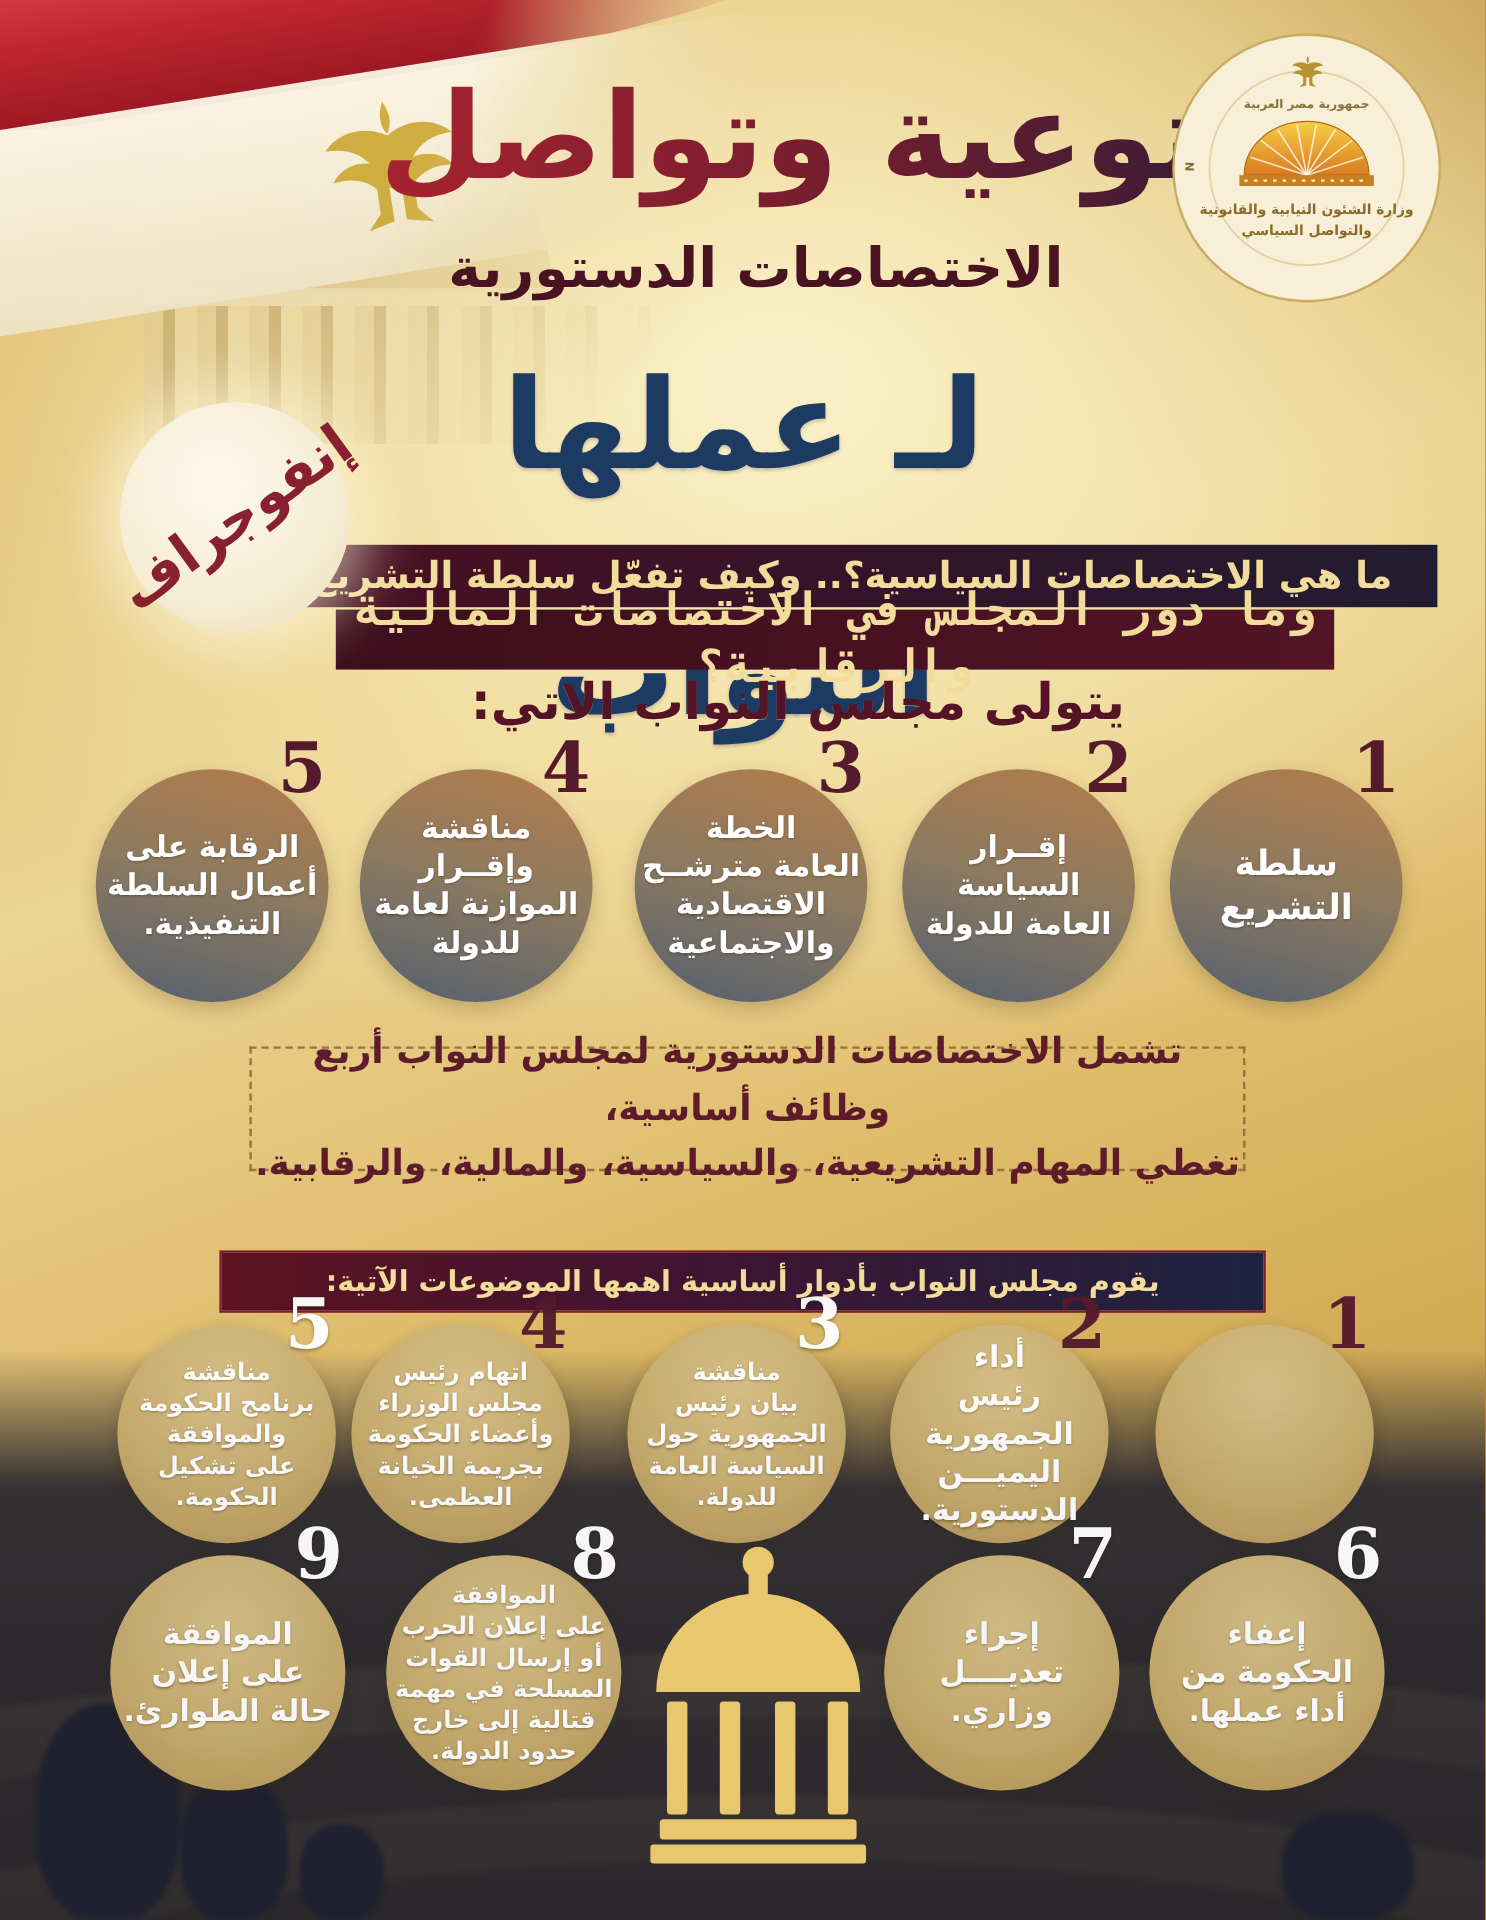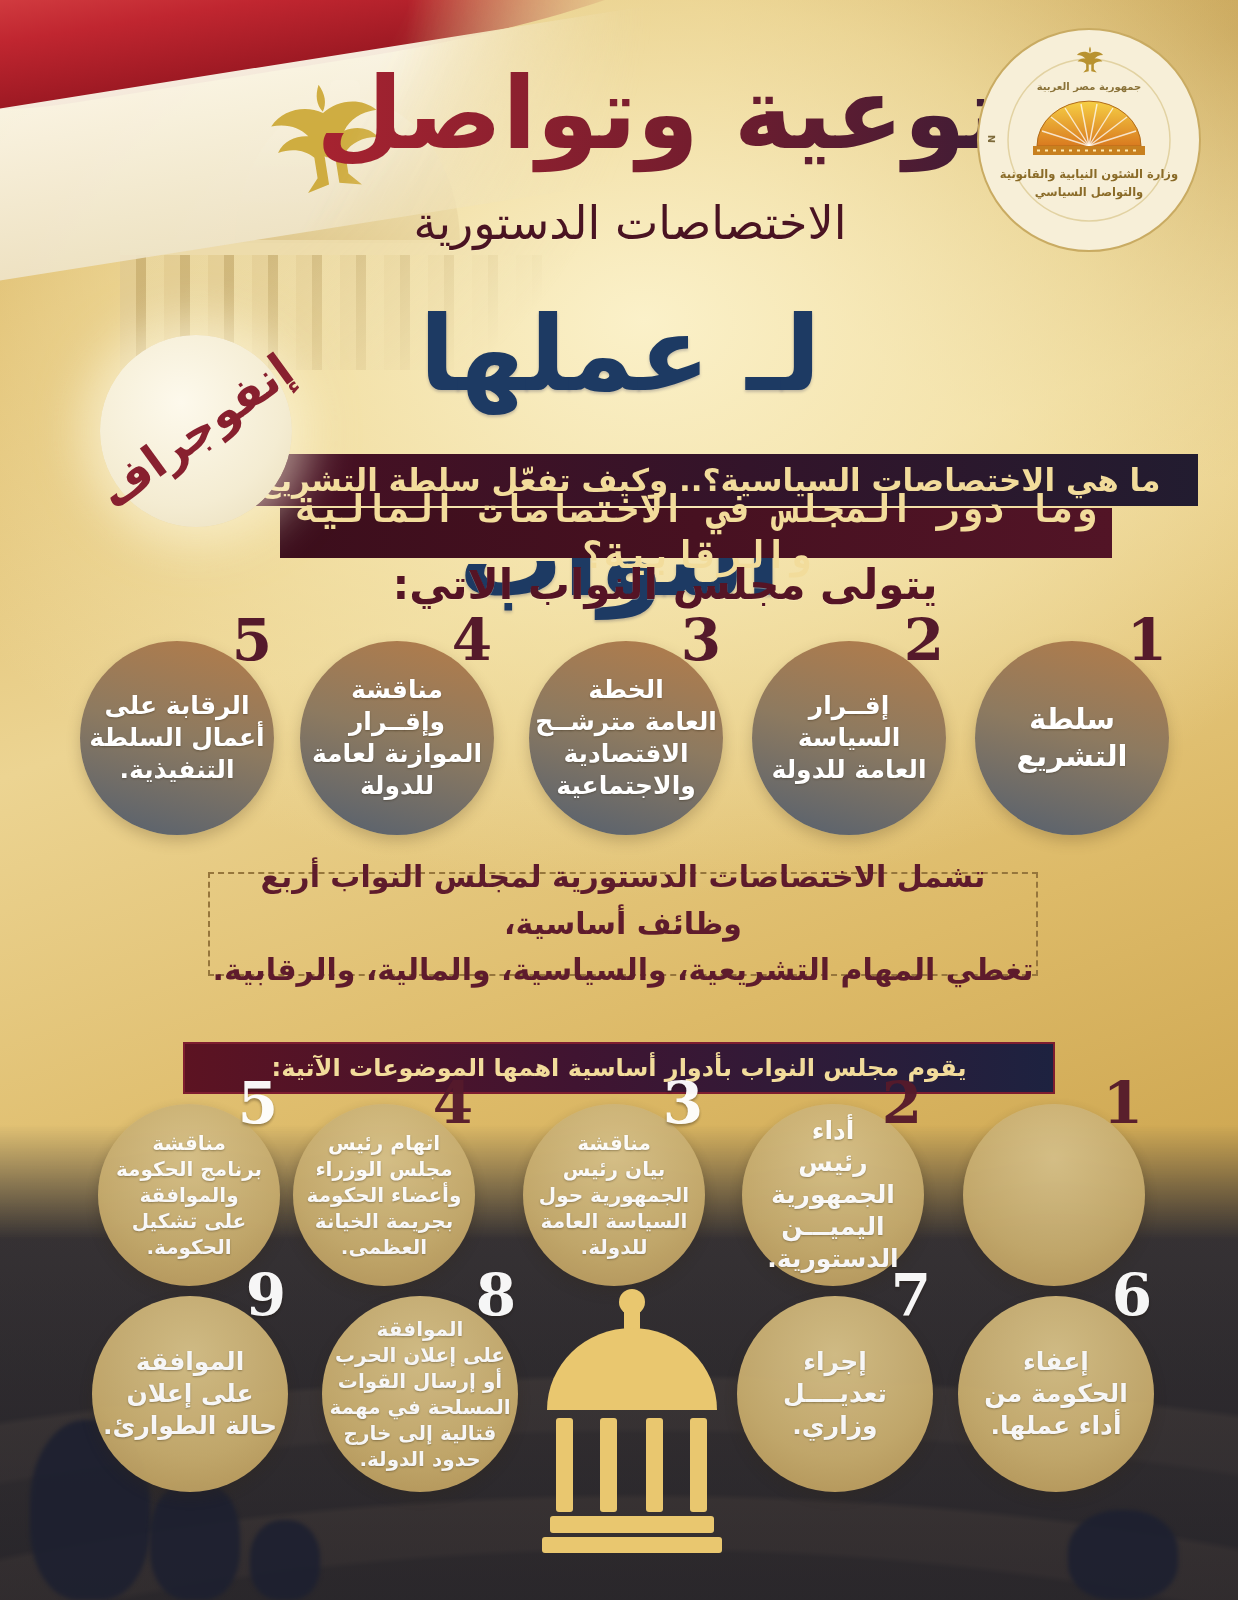--- a/index.html
+++ b/index.html
@@ -44,21 +44,21 @@
     background:linear-gradient(180deg,rgba(32,36,58,.32),rgba(22,24,38,.62));}
   .fig{position:absolute;background:#1d2030;border-radius:46% 46% 40% 40%;filter:blur(2px);opacity:.9;}
   
   .seal{position:absolute;left:975px;top:26px;width:228px;height:228px;z-index:12;}
   
   .title-main{position:absolute;left:310px;top:34px;width:700px;height:160px;z-index:10;
     font-size:100px;font-weight:bold;text-align:center;line-height:160px;
     background:linear-gradient(90deg,#a82330 0%,#741d2e 55%,#3c1c36 100%);
     -webkit-background-clip:text;background-clip:text;color:#8a1f2e;-webkit-text-fill-color:transparent;}
   .title-sub{position:absolute;left:280px;top:196px;width:700px;z-index:10;text-align:center;
-    font-size:46px;font-weight:normal;color:#4a1322;text-shadow:0 1px 0 rgba(255,245,210,.4);}
+    font-size:46px;font-weight:bold;color:#4a1322;text-shadow:0 1px 0 rgba(255,245,210,.4);}
   .title-council{position:absolute;left:250px;top:252px;width:740px;height:205px;z-index:10;text-align:center;
     font-size:104px;font-weight:bold;line-height:205px;color:#1d3a63;text-shadow:0 2px 3px rgba(40,40,80,.25);}
   .badge{position:absolute;left:100px;top:335px;width:192px;height:192px;border-radius:50%;z-index:11;
     background:radial-gradient(circle at 42% 35%,#fdf9ec 0%,#f4ecd2 62%,#e9dcb8 100%);
     box-shadow:0 0 45px 18px rgba(255,250,225,.55);display:flex;align-items:center;justify-content:center;}
   .badge span{transform:rotate(-36deg);font-size:46px;font-weight:bold;color:#88202f;}
   
   .banner{position:absolute;z-index:10;display:flex;align-items:center;justify-content:center;
     color:#f2dc9b;font-weight:bold;text-align:center;}
   .banner1{left:198px;top:454px;width:1000px;height:52px;font-size:31px;

